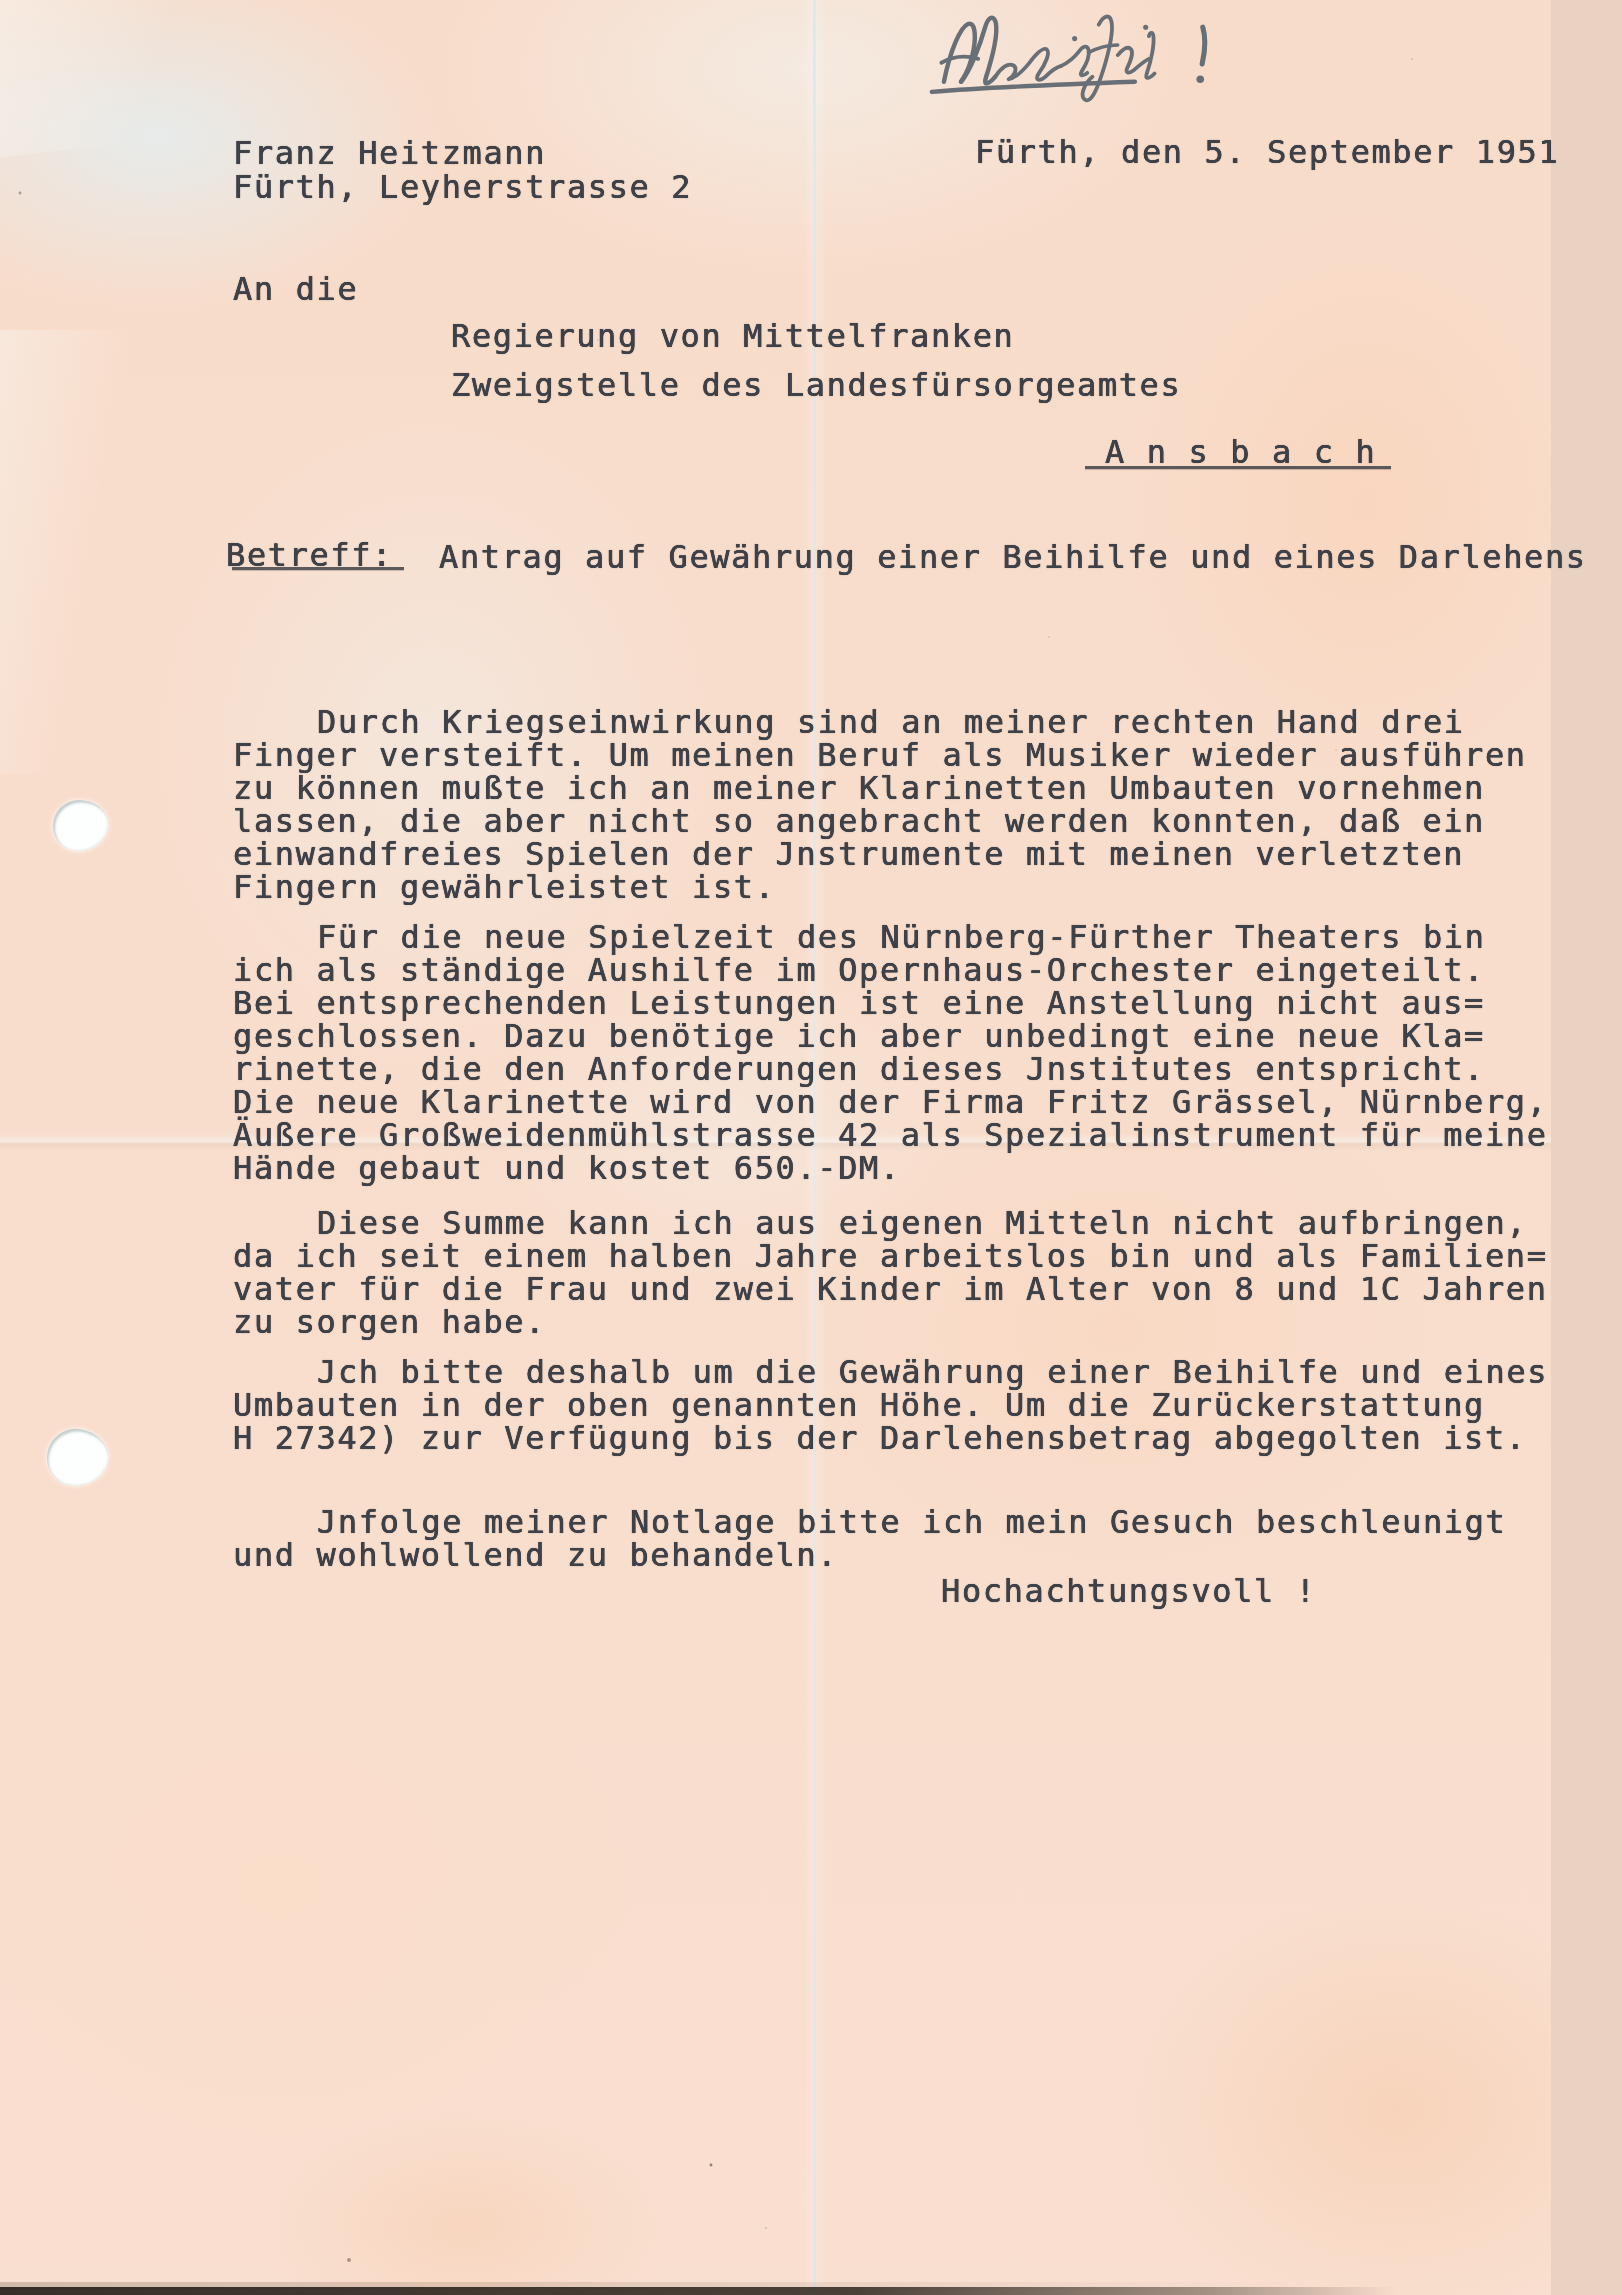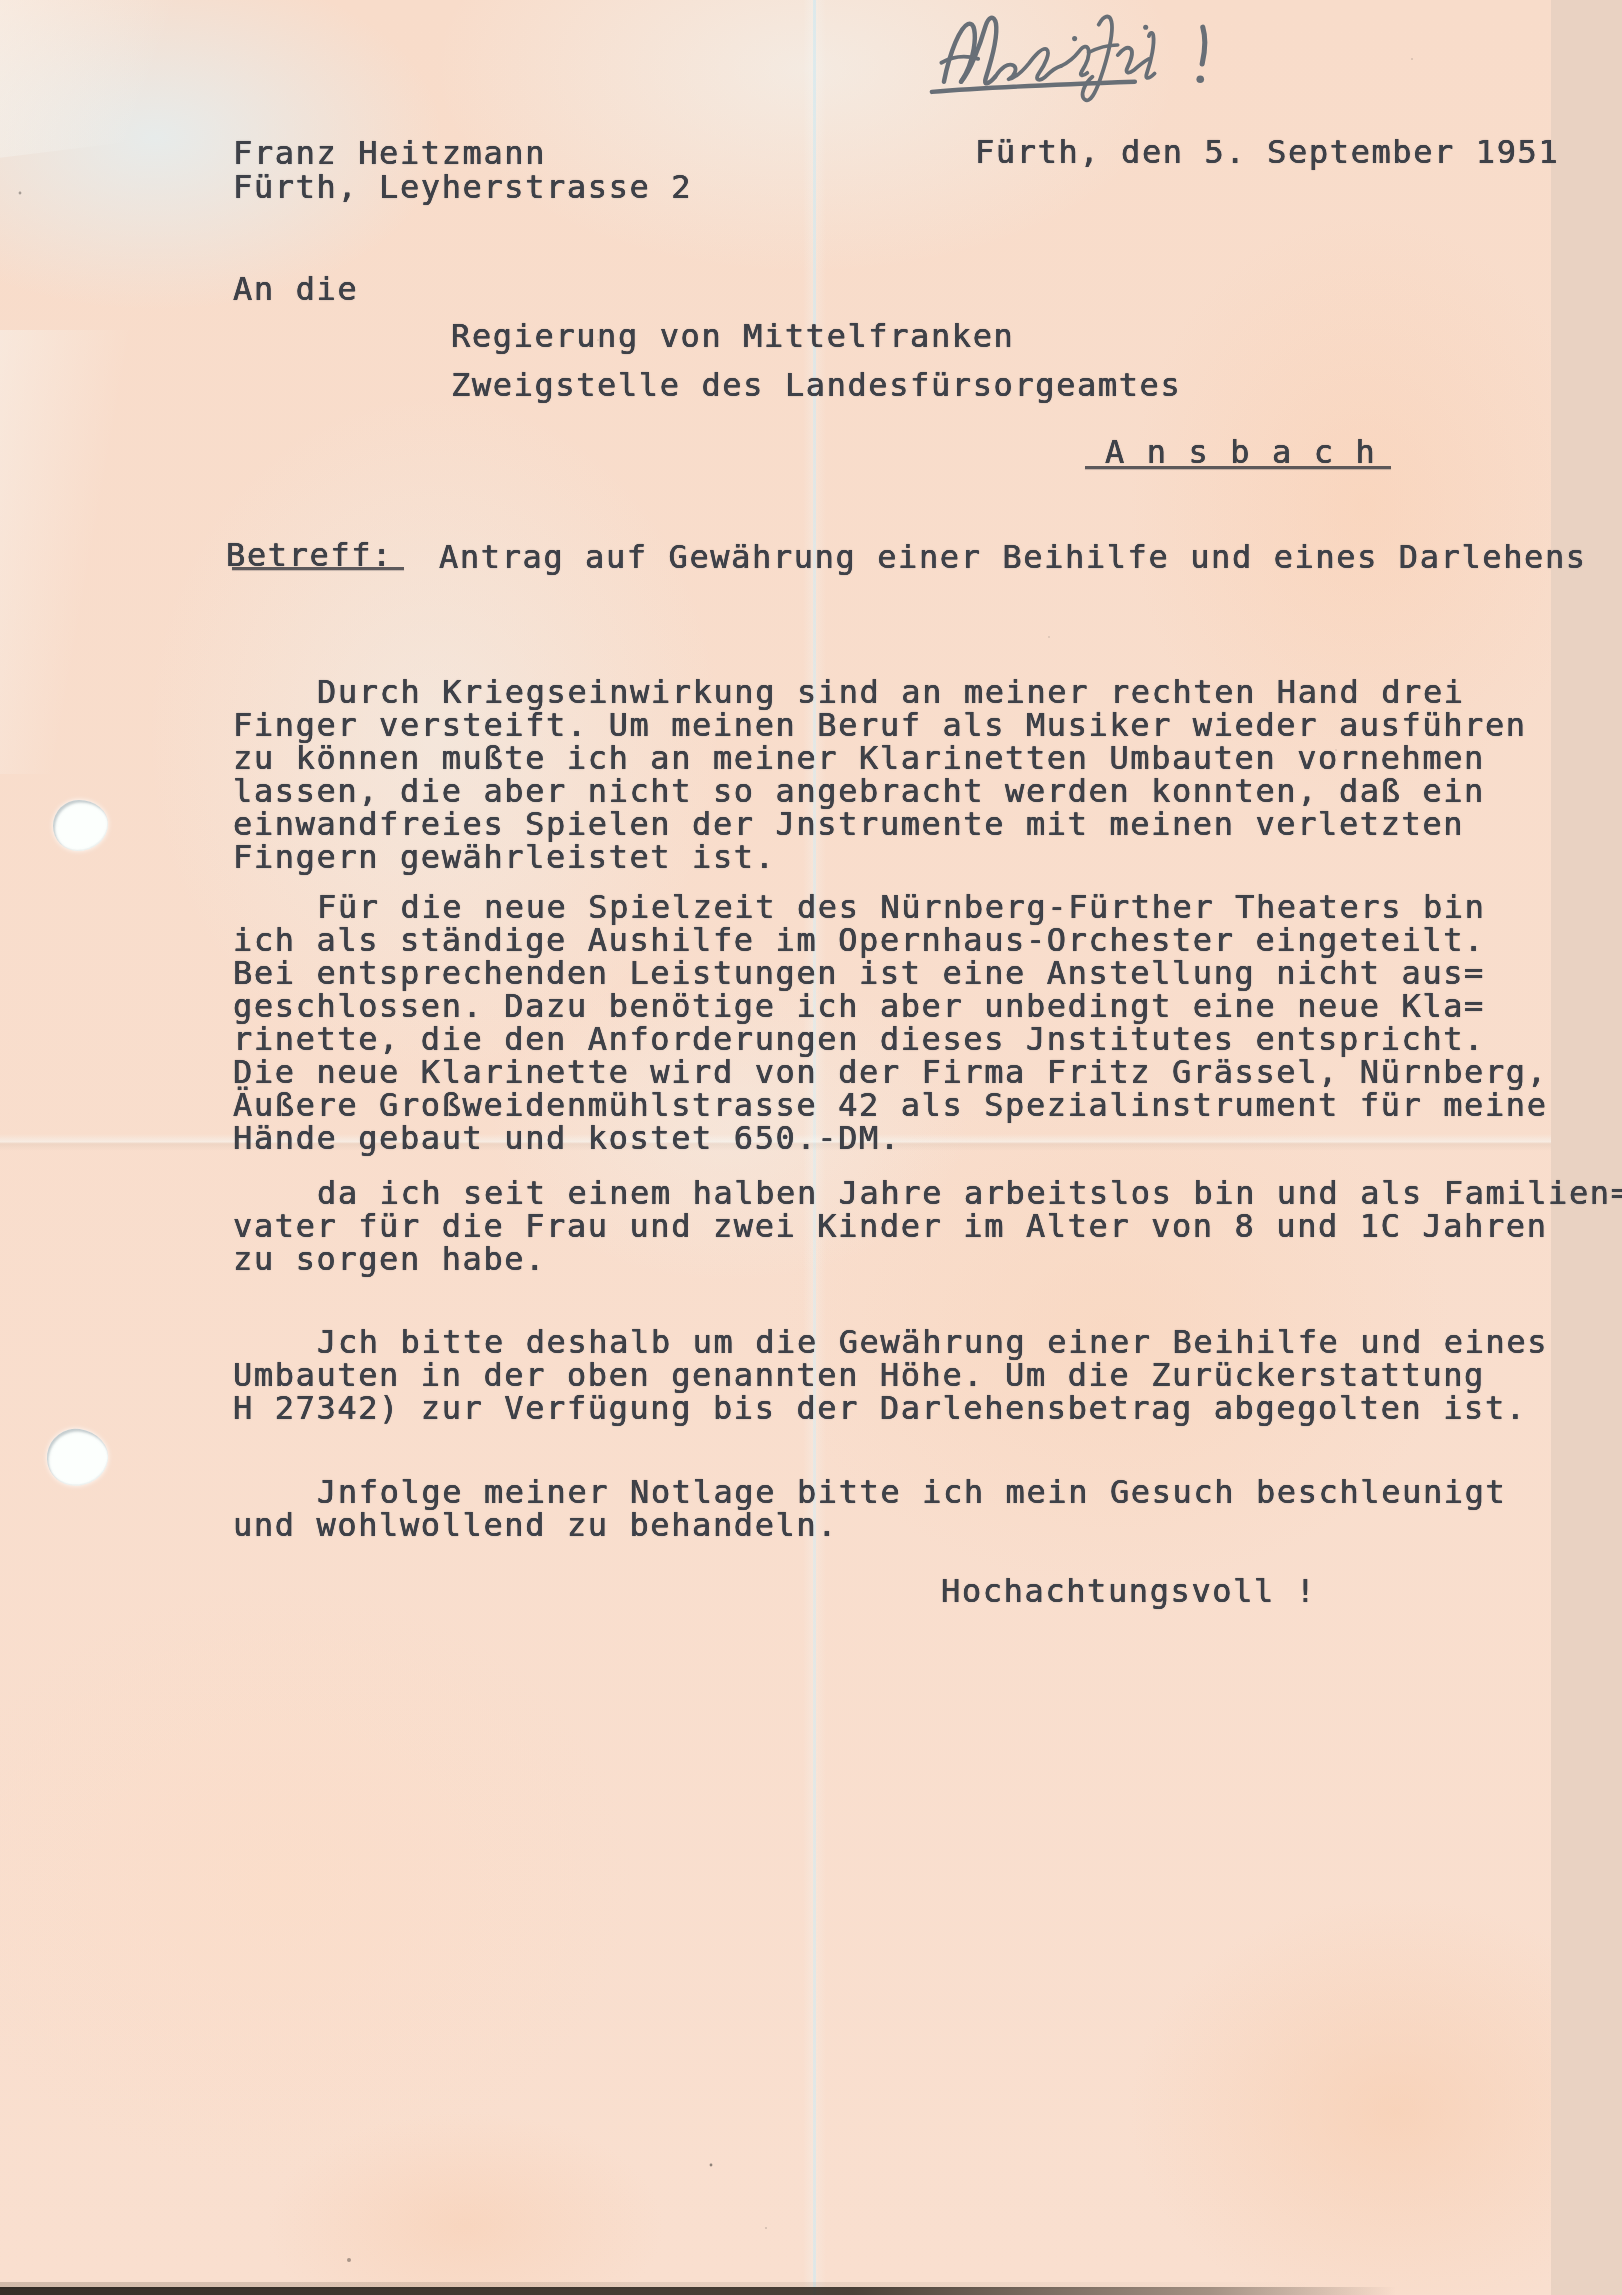--- a/index.html
+++ b/index.html
@@ -44,21 +44,21 @@
     position:absolute;background:rgba(58,60,66,.82);
     box-shadow:0 1.3px 0.6px rgba(58,60,66,.25);
   }
   .ansbach-rule{left:1085px;top:466px;width:306px;height:3.2px;}
   .betreff-label{left:226px;top:539px;}
   .betreff-rule{left:232px;top:567px;width:172px;height:2.5px;}
   .subject{left:439px;top:539px;line-height:37px;}
   .para{position:absolute;left:233px;color:#3e4148;font-size:32px;line-height:33px;
         letter-spacing:1.6px;white-space:pre;
         text-shadow:0.3px 0 currentColor, -0.2px 0 currentColor, 0 0 1.6px rgba(62,64,72,.38);}
-  .para .line:first-child{padding-left:84px;}
+  .para .line:first-child{padding-left:84px;margin-top:30px;}
   .closing{left:941px;top:1575px;}
   
   .annotation{position:absolute;left:916px;top:7.6px;width:368px;height:105px;}
   .annotation svg{display:block;width:100%;height:100%;}
   .sr{position:absolute;width:0.6px;height:0.6px;overflow:hidden;clip:rect(0 0 0 0);white-space:nowrap;}
   
   .hole{
     position:absolute;background:#fcfffd;
     border-radius:48% 54% 56% 46% / 52% 48% 54% 50%;
     box-shadow:inset 1.9px 2.5px 2.5px rgba(150,162,168,.55), inset -0.6px -1.3px 1.3px rgba(190,200,200,.25), 0 0 5px rgba(255,255,255,.9);
@@ -136,21 +136,21 @@
   <div class="tw ansbach">A n s b a c h</div>
   <div class="rule ansbach-rule"></div>
 
   <div class="tw betreff-label">Betreff:</div>
   <div class="rule betreff-rule"></div>
   <div class="tw subject"><span>Antrag auf Gewährung einer Beihilfe und eines Darlehens</span><br></div>
 
   <div id="paragraphs">
       <div class="para" style="top: 676px;"><div class="line">Durch Kriegseinwirkung sind an meiner rechten Hand drei</div><div class="line">Finger versteift. Um meinen Beruf als Musiker wieder ausführen</div><div class="line">zu können mußte ich an meiner Klarinetten Umbauten vornehmen</div><div class="line">lassen, die aber nicht so angebracht werden konnten, daß ein</div><div class="line">einwandfreies Spielen der Jnstrumente mit meinen verletzten</div><div class="line">Fingern gewährleistet ist.</div></div>
       <div class="para" style="top: 891px;"><div class="line">Für die neue Spielzeit des Nürnberg-Fürther Theaters bin</div><div class="line">ich als ständige Aushilfe im Opernhaus-Orchester eingeteilt.</div><div class="line">Bei entsprechenden Leistungen ist eine Anstellung nicht aus=</div><div class="line">geschlossen. Dazu benötige ich aber unbedingt eine neue Kla=</div><div class="line">rinette, die den Anforderungen dieses Jnstitutes entspricht.</div><div class="line">Die neue Klarinette wird von der Firma Fritz Grässel, Nürnberg,</div><div class="line">Äußere Großweidenmühlstrasse 42 als Spezialinstrument für meine</div><div class="line">Hände gebaut und kostet 650.-DM.</div></div>
-      <div class="para" style="top: 1177px;"><div class="line">da ich seit einem halben Jahre arbeitslos bin und als Familien=</div><div class="line">vater für die Frau und zwei Kinder im Alter von 8 und 1C Jahren</div><div class="line">zu sorgen habe.</div></div>
+      <div class="para" style="top: 1177px;"><div class="line">Diese Summe kann ich aus eigenen Mitteln nicht aufbringen,</div><div class="line">da ich seit einem halben Jahre arbeitslos bin und als Familien=</div><div class="line">vater für die Frau und zwei Kinder im Alter von 8 und 1C Jahren</div><div class="line">zu sorgen habe.</div></div>
       <div class="para" style="top: 1326px;"><div class="line">Jch bitte deshalb um die Gewährung einer Beihilfe und eines</div><div class="line">Umbauten in der oben genannten Höhe. Um die Zurückerstattung</div><div class="line">H 27342) zur Verfügung bis der Darlehensbetrag abgegolten ist.</div></div>
       <div class="para" style="top: 1476px;"><div class="line">Jnfolge meiner Notlage bitte ich mein Gesuch beschleunigt</div><div class="line">und wohlwollend zu behandeln.</div></div>
     </div>
 
   <div class="tw closing">Hochachtungsvoll !</div>
 
   <div class="hole hole-top"></div>
   <div class="hole hole-bottom"></div>
 
   <div class="specks"></div>

